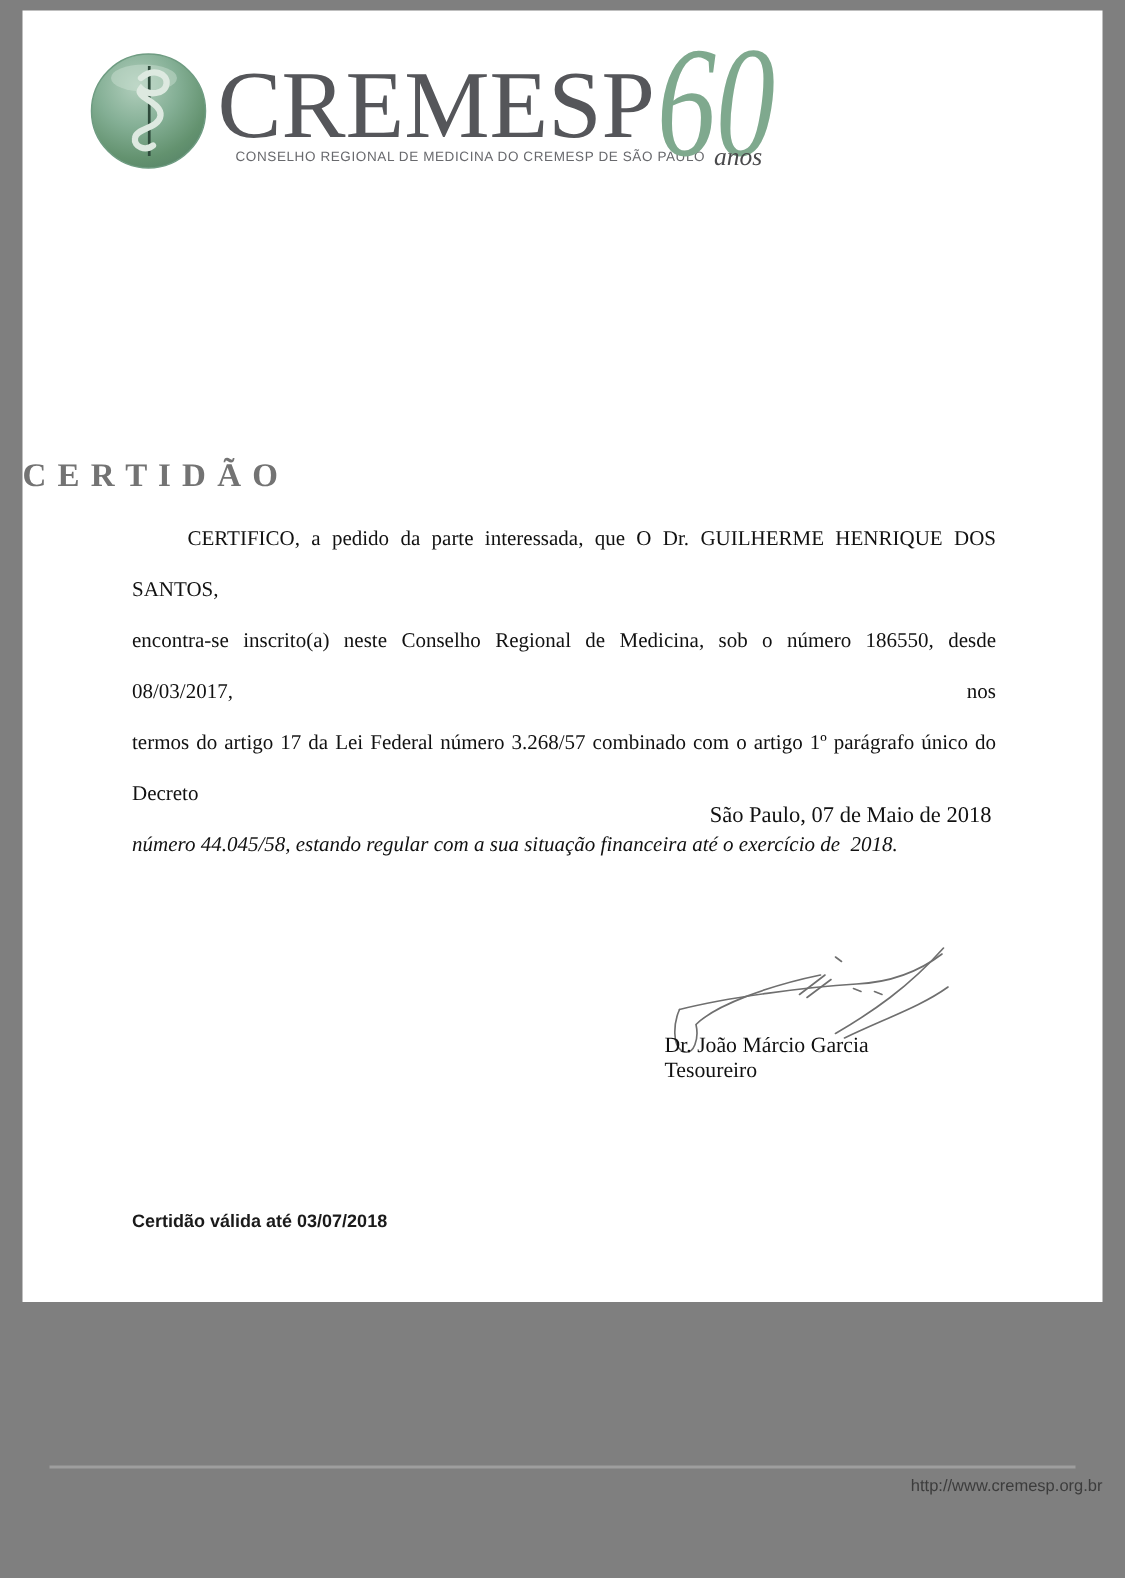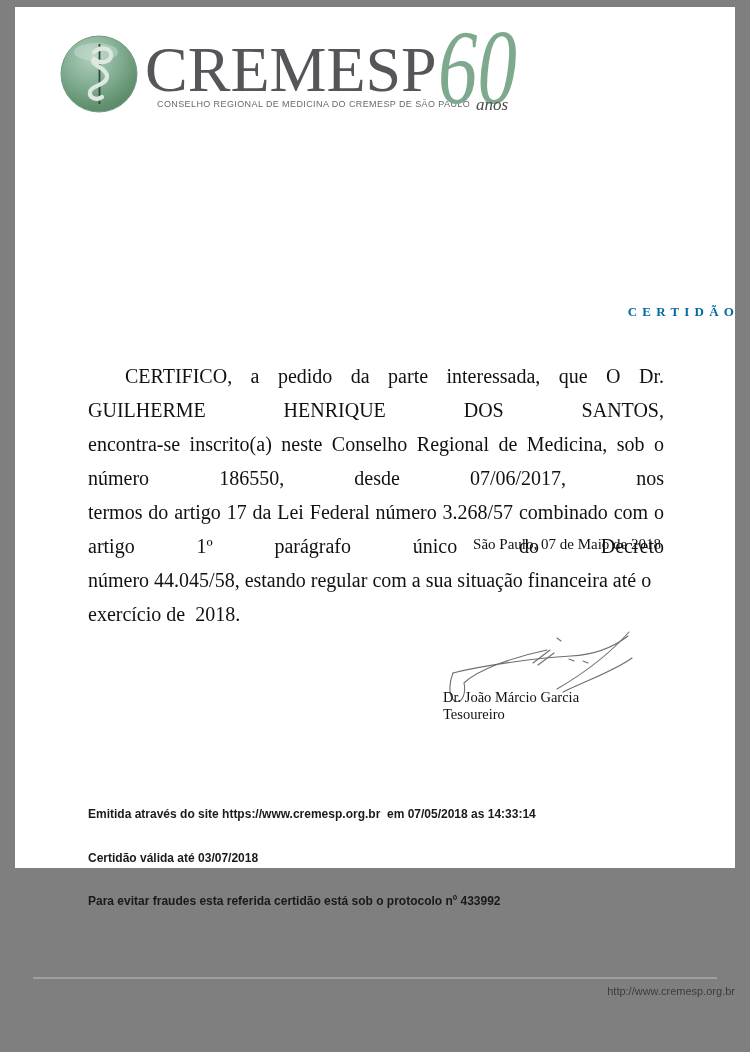--- a/index.html
+++ b/index.html
@@ -35,30 +35,30 @@
     color:#7fa98e; transform:scaleX(0.75); transform-origin:left top;
     white-space:nowrap;
   }
   .logo-anos {
     position:absolute; left:461px; top:88px;
     font-size:17px; font-style:italic; color:#4a4a4c;
   }
   
   .title {
     position:absolute; left:0; top:297px; width:100%;
-    text-align:right; font-weight:bold; font-size:13px;
-    color:#0369a1; white-space:pre; letter-spacing:1px;
+    text-align:left; font-weight:bold; font-size:22px;
+    color:#737373; white-space:pre; letter-spacing:1px;
   }
   .body-block {
-    position:absolute; left:73px; top:352px; width:576px;
-    font-size:20px; line-height:34px; color:#111;
+    position:absolute; left:73px; top:336px; width:576px;
+    font-size:14px; line-height:34px; color:#111;
   }
   .body-line { text-align:justify; text-align-last:justify; }
   .body-line.first { text-indent:37px; }
-  .body-line.last { text-align:left; text-align-last:left; white-space:pre-wrap; }
+  .body-line.last { text-align:left; text-align-last:left; white-space:pre-wrap;font-style:italic; }
   .date-line {
     position:absolute; right:74px; top:529px;
     font-size:15px; color:#111;
   }
   .signature-svg { position:absolute; left:430px; top:618px; width:190px; height:85px; }
   .signer-block {
     position:absolute; left:428px; top:682px; width:230px;
     text-align:left; font-size:14.5px; line-height:17px; color:#111;
   }
   
@@ -103,21 +103,21 @@
   </svg>
   <div class="logo-acronym">CREMESP</div>
   <div class="logo-subtitle">CONSELHO REGIONAL DE MEDICINA DO CREMESP DE SÃO PAULO</div>
   <div class="logo-sixty">60</div>
   <div class="logo-anos">anos</div>
 
   <div class="title">C E R T I D Ã O</div>
 
   <div class="body-block">
     <div class="body-line first">CERTIFICO, a pedido da parte interessada, que O Dr. GUILHERME HENRIQUE DOS SANTOS,</div>
-    <div class="body-line">encontra-se inscrito(a) neste Conselho Regional de Medicina, sob o número 186550, desde 07/06/2017, nos</div>
+    <div class="body-line">encontra-se inscrito(a) neste Conselho Regional de Medicina, sob o número 186550, desde 08/03/2017, nos</div>
     <div class="body-line">termos do artigo 17 da Lei Federal número 3.268/57 combinado com o artigo 1º parágrafo único do Decreto</div>
     <div class="body-line last">número 44.045/58, estando regular com a sua situação financeira até o exercício de  2018.</div>
   </div>
 
   <div class="date-line">São Paulo, 07 de Maio de 2018</div>
 
   <svg class="signature-svg" viewBox="0 0 190 85" xmlns="http://www.w3.org/2000/svg">
     <g fill="none" stroke="#6f6f6f" stroke-width="1.1" stroke-linecap="round">
       <path d="M8,48 C40,40 92,33 126,31 C147,30 166,24 183,11"></path>
       <path d="M8,48 C4,57 3,72 10,76 C18,79 21,67 19,58 C32,45 68,32 102,25"></path>
@@ -129,21 +129,19 @@
       <path d="M124,34 l5,2"></path>
       <path d="M138,36 l5,2"></path>
     </g>
   </svg>
   <div class="signer-block">
     <div>Dr. João Márcio Garcia</div>
     <div>Tesoureiro</div>
   </div>
 
   <div class="issuance">
-    <div>Emitida através do site https://www.cremesp.org.br  em 07/05/2018 as 14:33:14</div>
     <div>Certidão válida até 03/07/2018</div>
-    <div>Para evitar fraudes esta referida certidão está sob o protocolo nº 433992</div>
   </div>
 
   <div class="footer-rule"></div>
   <div class="footer-url">http://www.cremesp.org.br</div>
 
 </div>
 
 </body></html>

